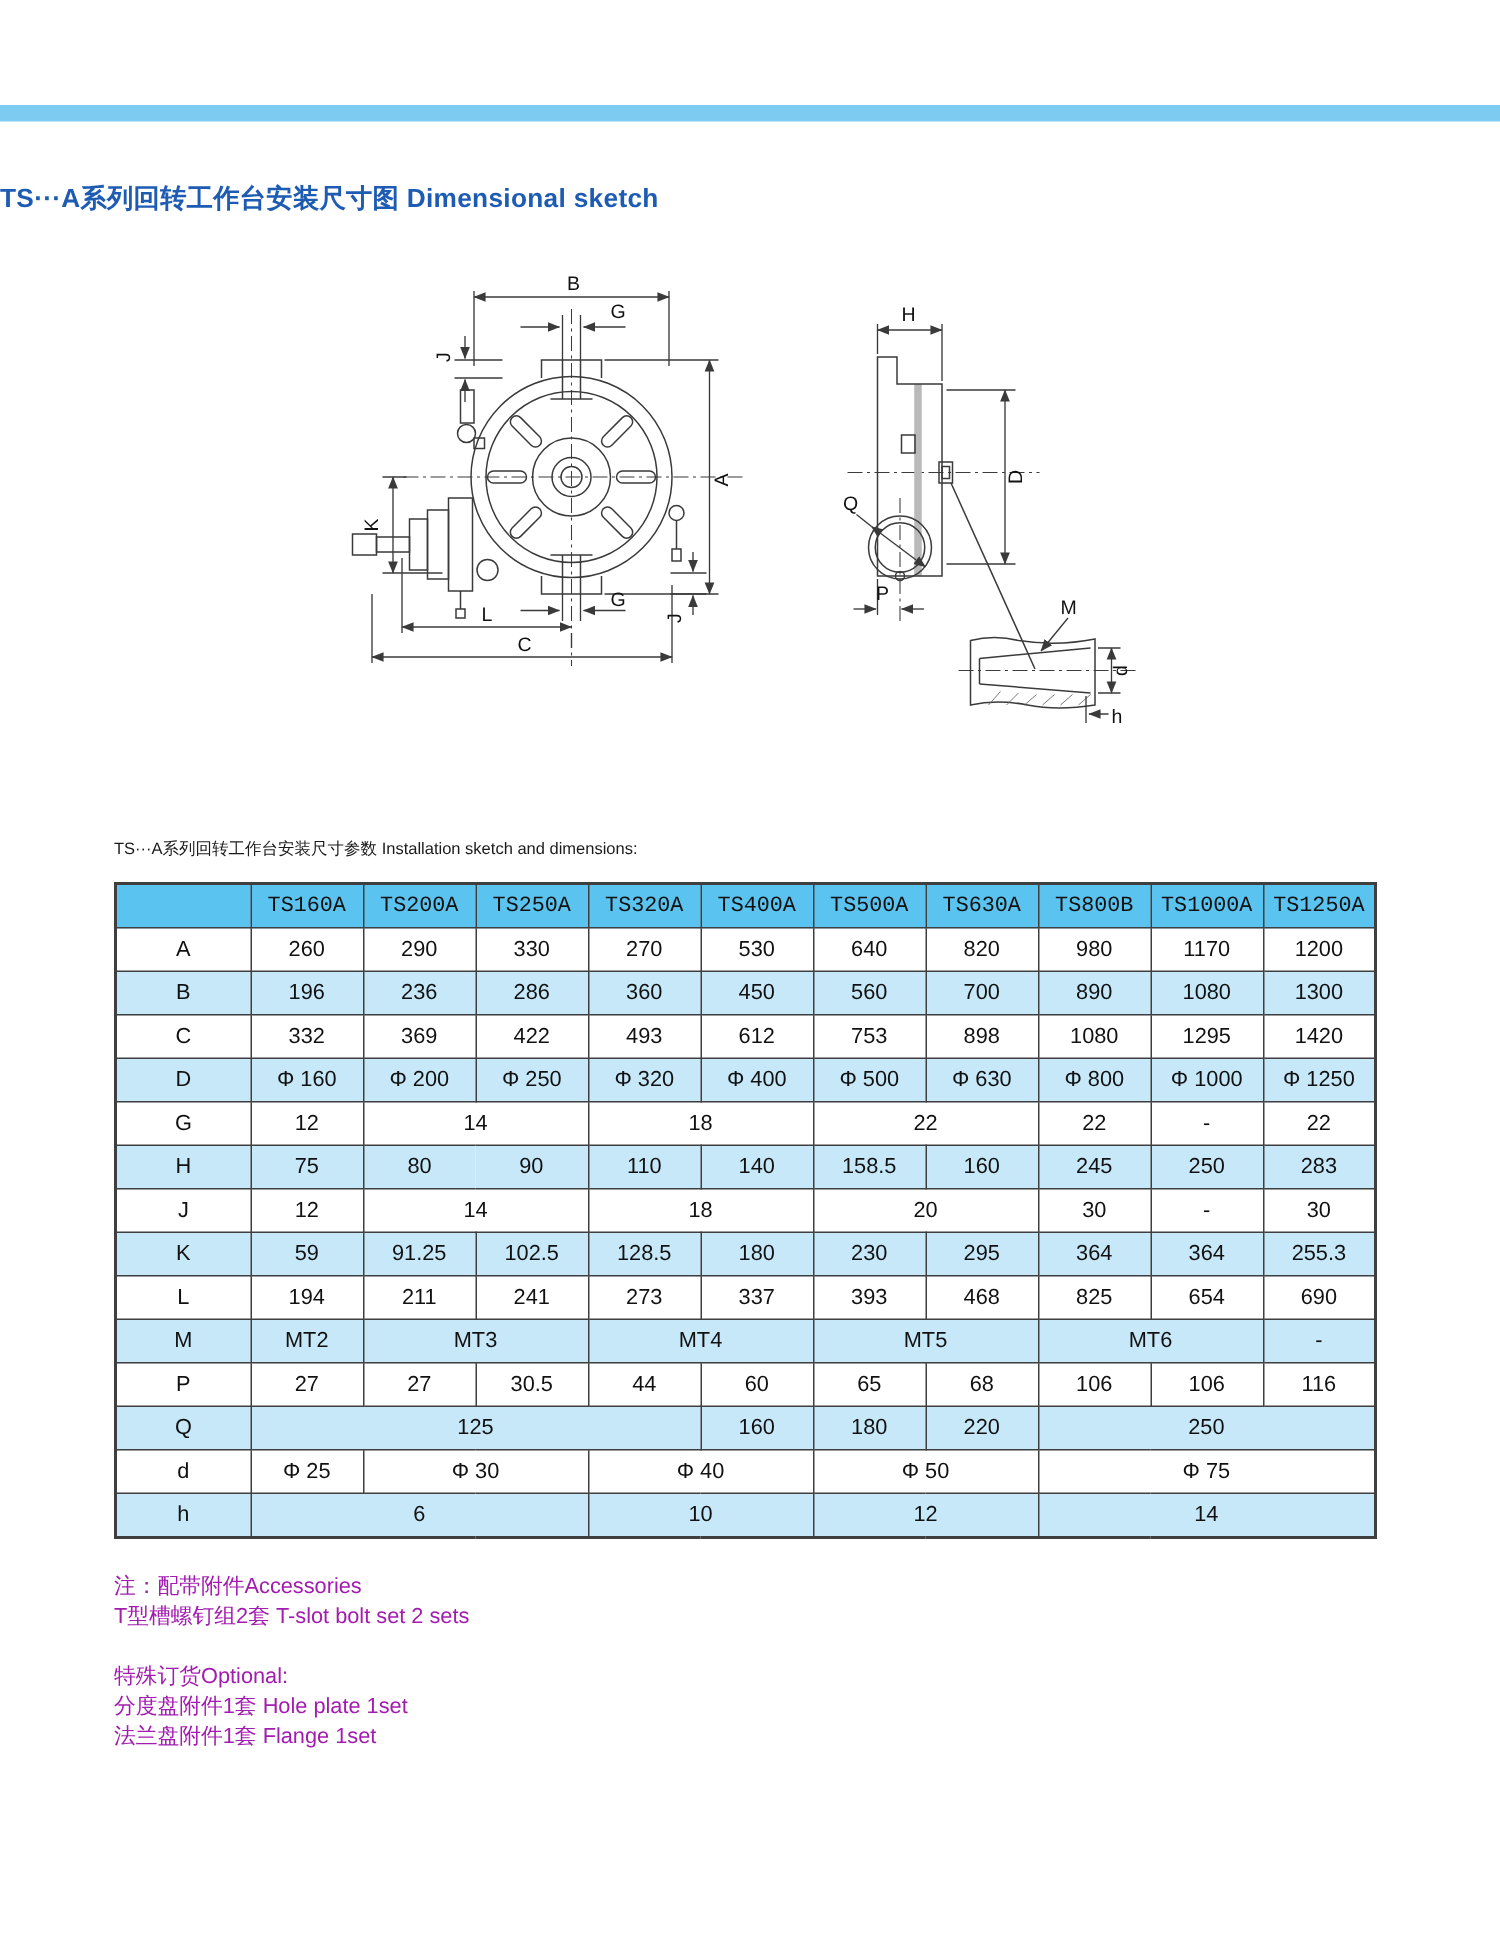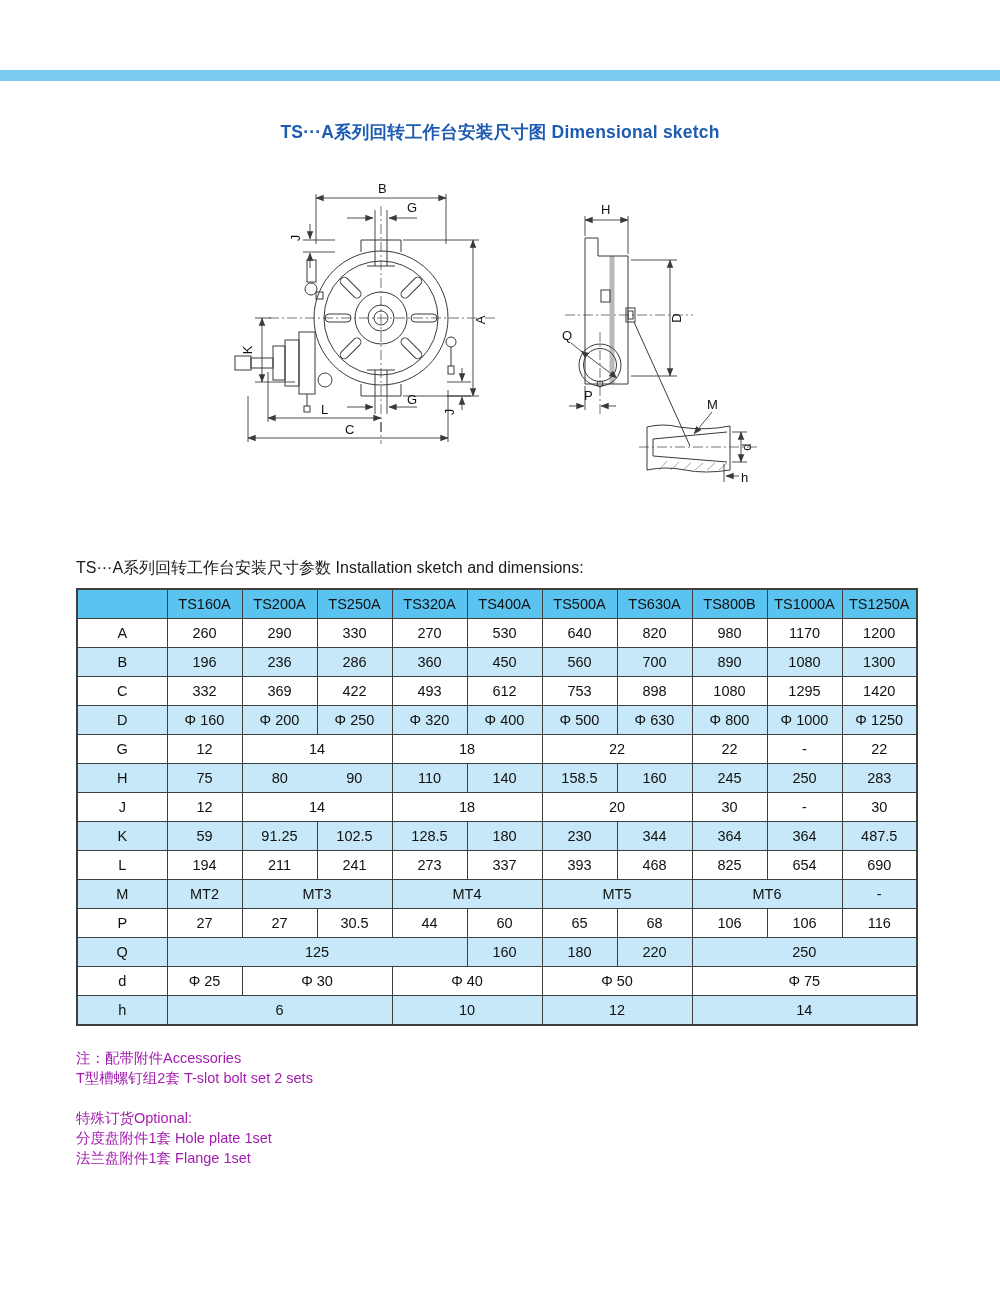--- a/index.html
+++ b/index.html
@@ -1,24 +1,24 @@
 <!DOCTYPE html>
 <html style="--accent-bar: #7DCBF0; --table-header-bg: #5BC3EF; --table-alt-row-bg: #C6E8F8; --title-color: #1E5CB3;"><head>
 <meta charset="utf-8">
 <style>
   html,body{margin:0;padding:0;background:#fff;}
   body{width:1000px;height:1303px;position:relative;font-family:"Liberation Sans",sans-serif;color:#111;overflow:hidden;}
   .topbar{position:absolute;left:0;top:70px;width:1000px;height:11px;background:var(--accent-bar,#7DCBF0);}
-  .title{position:absolute;left:0;top:120px;width:1000px;text-align:center;font-size:17.5px;font-weight:600;color:var(--title-color,#1E5CB3);letter-spacing:.2px;}
+  .title{position:absolute;left:0;top:120px;width:1000px;font-size:17.5px;font-weight:600;color:var(--title-color,#1E5CB3);letter-spacing:.2px;}
   .sketch{position:absolute;left:215px;top:180px;width:560px;height:310px;}
   svg text{font-size:13px;font-family:"Liberation Sans",sans-serif;fill:#111;}
-  .caption{position:absolute;left:76px;top:558px;font-size:16px;color:#1a1a1a;}
+  .caption{position:absolute;left:76px;top:558px;font-size:11px;color:#1a1a1a;}
   table.dims{position:absolute;left:76px;top:588px;width:840px;border-collapse:collapse;table-layout:fixed;border:2px solid #3f3f3f;}
   table.dims th,table.dims td{border:1px solid #3f3f3f;height:28px;text-align:center;vertical-align:middle;font-size:14.5px;font-weight:normal;padding:0;background:#fff;}
-  table.dims thead th{background:var(--table-header-bg,#5BC3EF);}
+  table.dims thead th{background:var(--table-header-bg,#5BC3EF);font-family:Liberation Mono, monospace;}
   table.dims tr.alt th,table.dims tr.alt td{background:var(--table-alt-row-bg,#C6E8F8);}
   table.dims td.nrb{border-right:none;}
   table.dims td.nlb{border-left:none;}
   .notes{position:absolute;left:76px;top:1048px;font-size:14.5px;line-height:20px;color:#a21caf;}
   .notes .gap{height:20px;}
 </style>
 </head>
 <body>
 
 <div class="topbar"></div>
@@ -323,24 +323,24 @@
         <td>30</td>
       </tr>
       <tr class="alt">
         <th>K</th>
         <td>59</td>
         <td>91.25</td>
         <td>102.5</td>
         <td>128.5</td>
         <td>180</td>
         <td>230</td>
-        <td>344</td>
+        <td>295</td>
         <td>364</td>
         <td>364</td>
-        <td>487.5</td>
+        <td>255.3</td>
       </tr>
       <tr>
         <th>L</th>
         <td>194</td>
         <td>211</td>
         <td>241</td>
         <td>273</td>
         <td>337</td>
         <td>393</td>
         <td>468</td>

